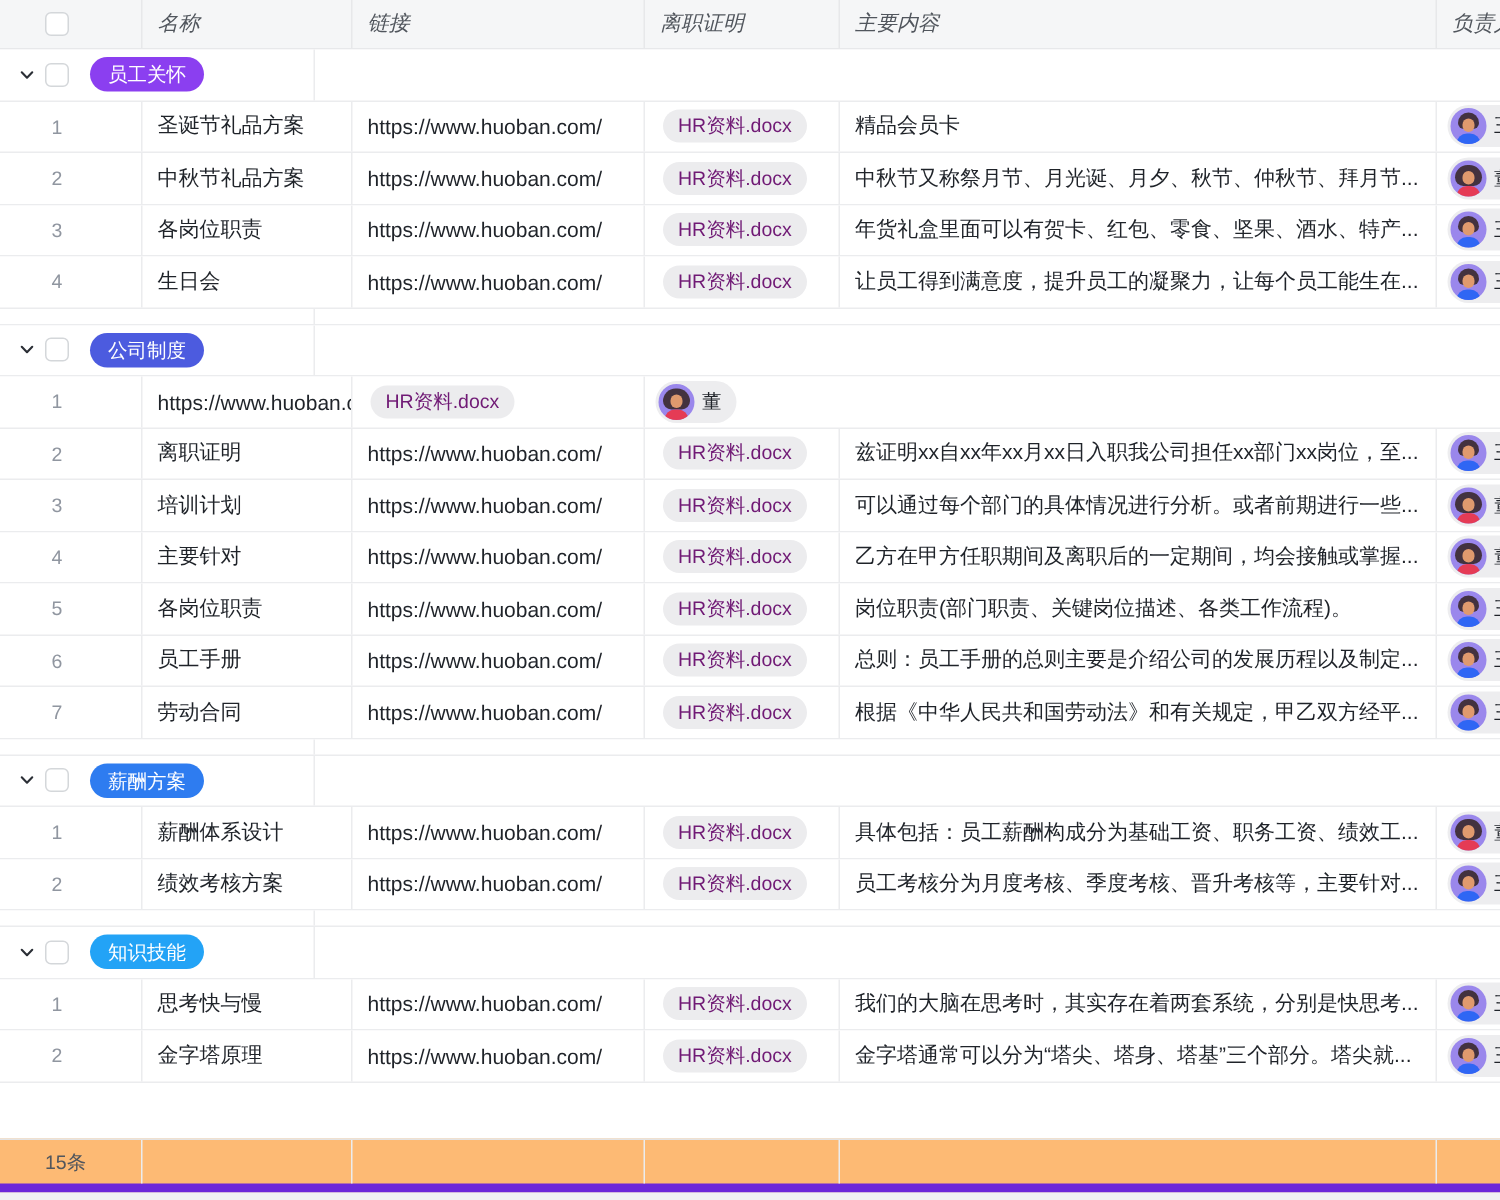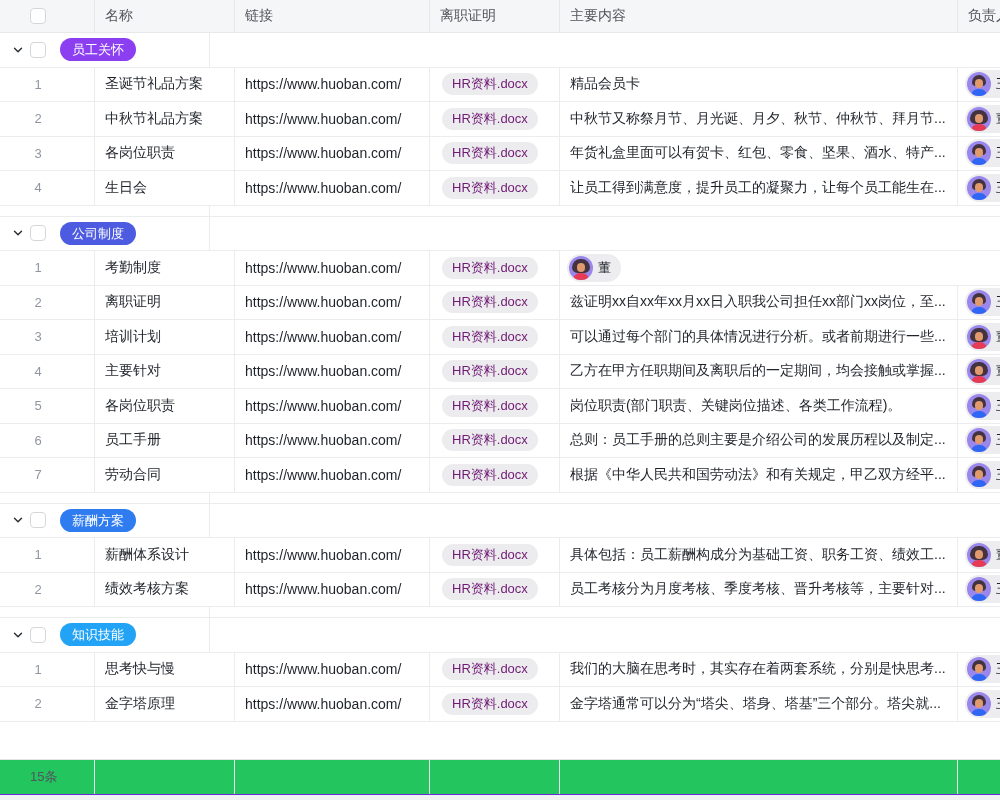--- a/index.html
+++ b/index.html
@@ -12,20 +12,21 @@
   }
   .table-app { width: 1000px; height: 800px; display: flex; flex-direction: column; overflow: hidden; }
 
   
   .grid-row { display: grid; grid-template-columns: 95px 140px 195px 130px 398px 42px; }
 
   
   .header-row {
     height: 33px; background: #f5f6f7; border-bottom: 1px solid #e7e8ea;
     flex: none;
+    font-style: italic;
   }
   .header-cell {
     display: flex; align-items: center; padding-left: 10px;
     color: #51565d; font-size: 14px; border-right: 1px solid #e7e8ea;
     overflow: hidden; white-space: nowrap;
   }
   .header-cell.first { padding-left: 30px; }
   .header-cell.last { border-right: none; }
 
   
@@ -71,21 +72,21 @@
   .avatar { width: 24px; height: 24px; border-radius: 50%; position: relative; overflow: hidden; background: #9a87ec; flex: none; }
   .avatar .hair { position: absolute; left: 5px; top: 3px; width: 14px; height: 11px; border-radius: 7px 7px 4px 4px; background: #43323f; }
   .avatar .face { position: absolute; left: 8px; top: 7px; width: 8px; height: 9px; border-radius: 4px; background: #e09a6e; }
   .avatar .body { position: absolute; left: 4px; bottom: -2px; width: 16px; height: 9px; border-radius: 7px 7px 0 0; background: #2f66f4; }
   .avatar.female .hair { left: 3px; width: 18px; height: 14px; border-radius: 9px 9px 6px 6px; }
   .avatar.female .body { background: #e53b55; }
   .owner-name { font-size: 13px; color: #1f2329; white-space: nowrap; }
 
   
   .filler { flex: 1; background: #fff; }
-  .footer-row { height: 36px; flex: none; border-top: 1px solid #e2e3e5; border-bottom: 1px solid #6d28d9; background: #22c55e; }
+  .footer-row { height: 36px; flex: none; border-top: 1px solid #e2e3e5; border-bottom: 6px solid #6d28d9; background: #fdba74; }
   .footer-cell { border-right: 1px solid #ebecee; display: flex; align-items: center; overflow: hidden; }
   .footer-cell.last { border-right: none; }
   .record-count { padding-left: 30px; color: #51565d; font-size: 13px; white-space: nowrap; }
   .page-bottom { height: 5px; flex: none; background: #f1f2f4; }
 </style>
 </head>
 <body>
 
 <div class="table-app">
 
@@ -235,23 +236,20 @@
       <span class="checkbox"></span>
       <span class="group-badge" style="background: rgb(76, 91, 223);">公司制度</span>
     </div>
     <div class="group-right"></div>
   </div>
       <div class="data-row grid-row">
     <div class="cell c-num">
       <span>1</span>
     </div>
     <div class="cell">
-      <span>考勤制度</span>
-    </div>
-    <div class="cell">
       <span>https://www.huoban.com/</span>
     </div>
     <div class="cell c-attach">
       <span class="chip"><span>HR资料.docx</span></span>
     </div>
     <div class="cell c-last">
       <span class="owner-pill">
         <span class="avatar female">
           <span class="hair"></span>
           <span class="face"></span>

